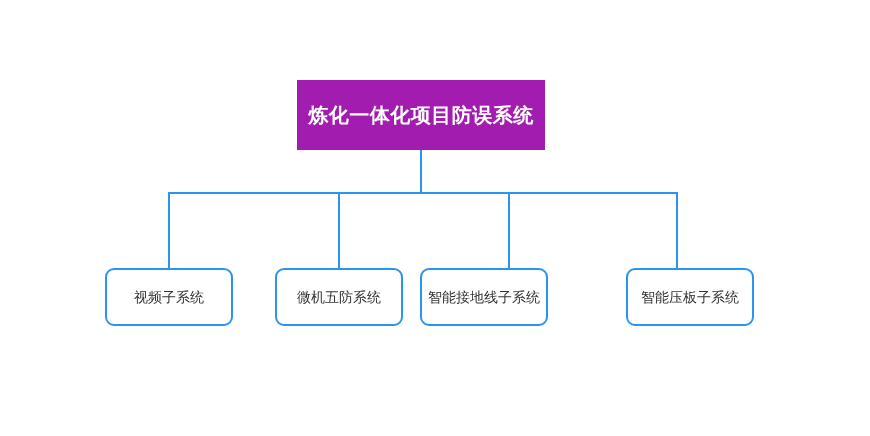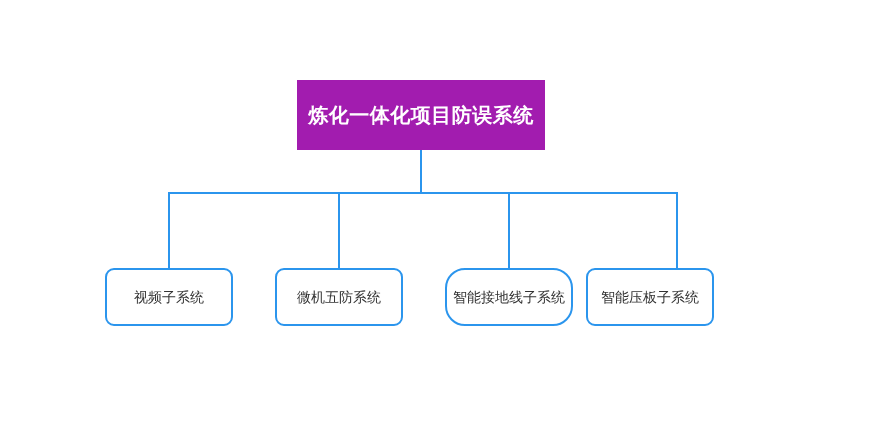--- a/index.html
+++ b/index.html
@@ -50,22 +50,22 @@
     height: 58px;
     background: #ffffff;
     border: 2px solid #2b95ed;
     border-radius: 9px;
     color: #333333;
     font-size: 14px;
     font-weight: normal;
   }
   .node.child.c0 { left: 105px; }
   .node.child.c1 { left: 275px; }
-  .node.child.c2 { left: 445px; border-radius: 20px; }
-  .node.child.c3 { left: 586px; }
+  .node.child.c2 { left: 420px; }
+  .node.child.c3 { left: 626px; }
   .node-label {
     display: block;
     white-space: nowrap;
     line-height: 1.2;
   }
 </style>
 </head>
 <body>
 
 <div id="canvas">

